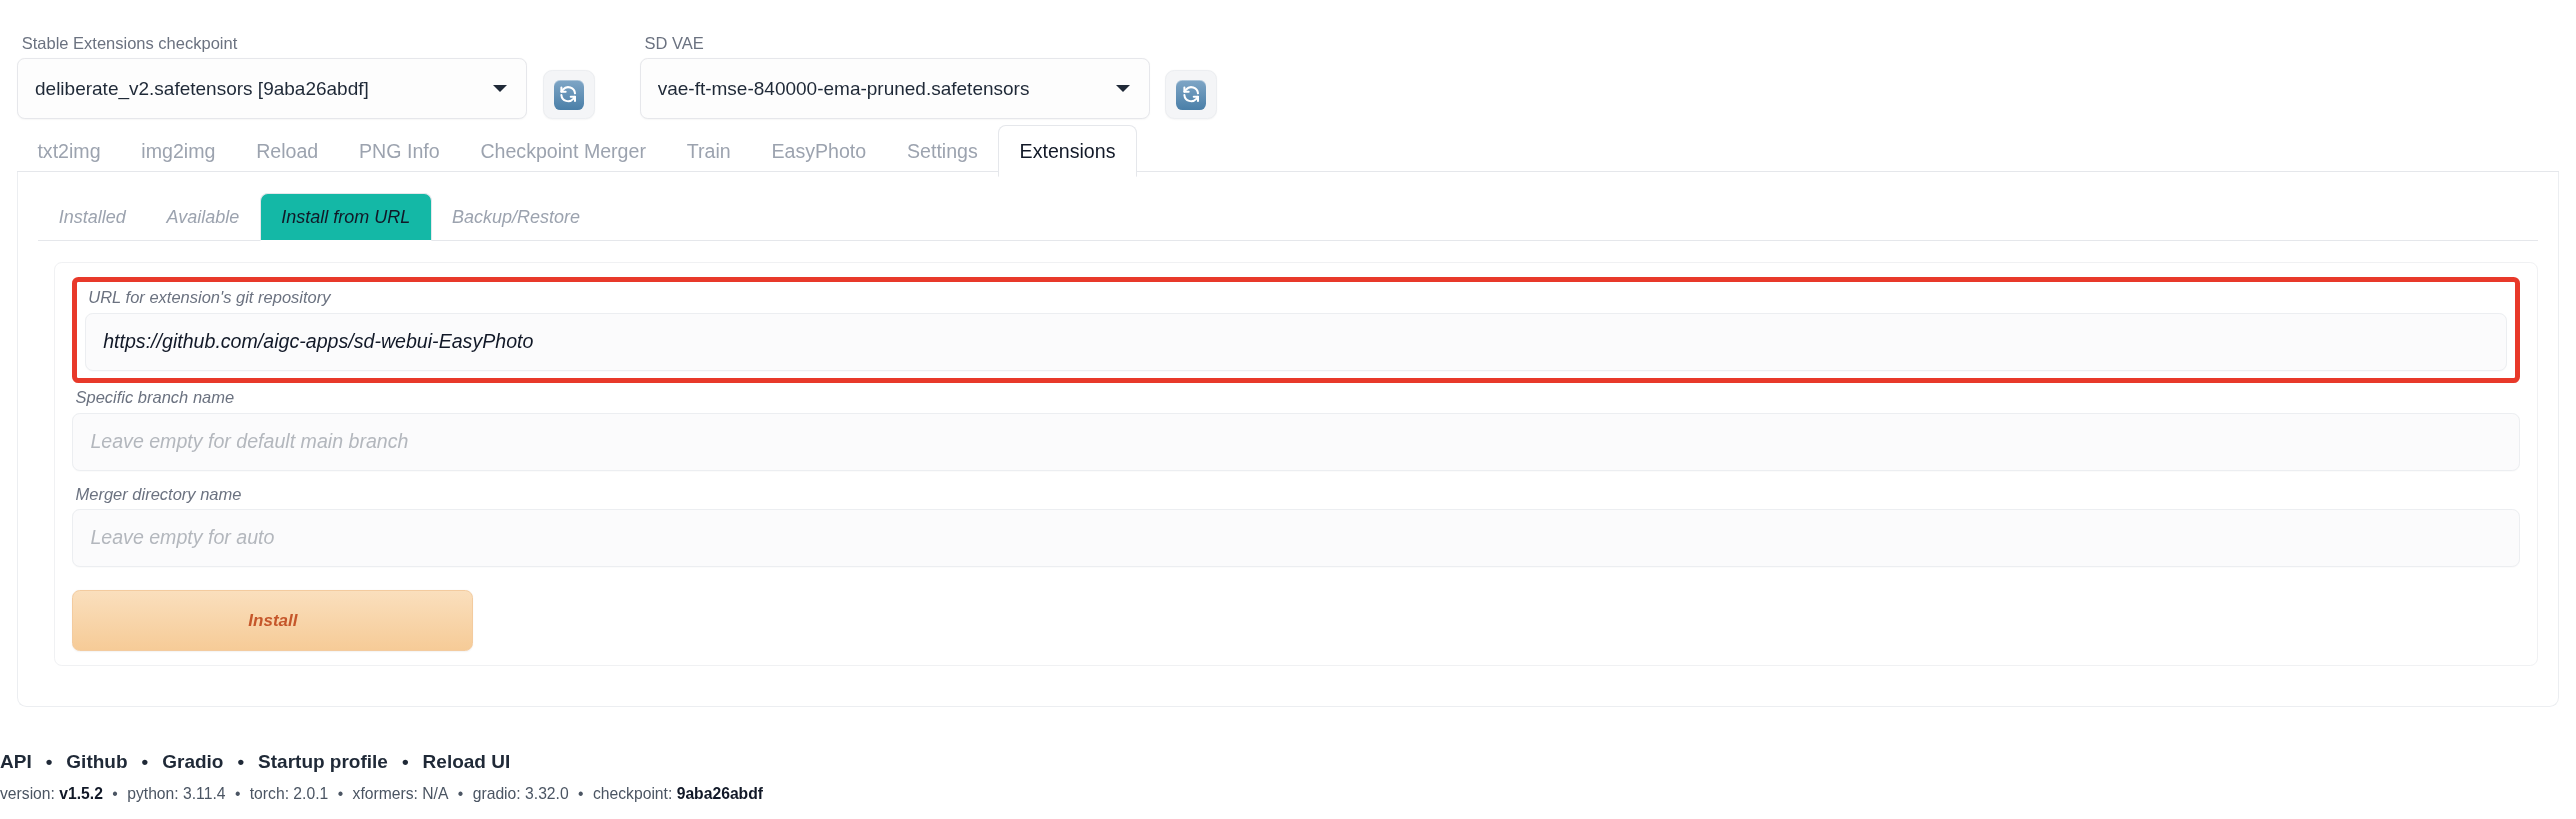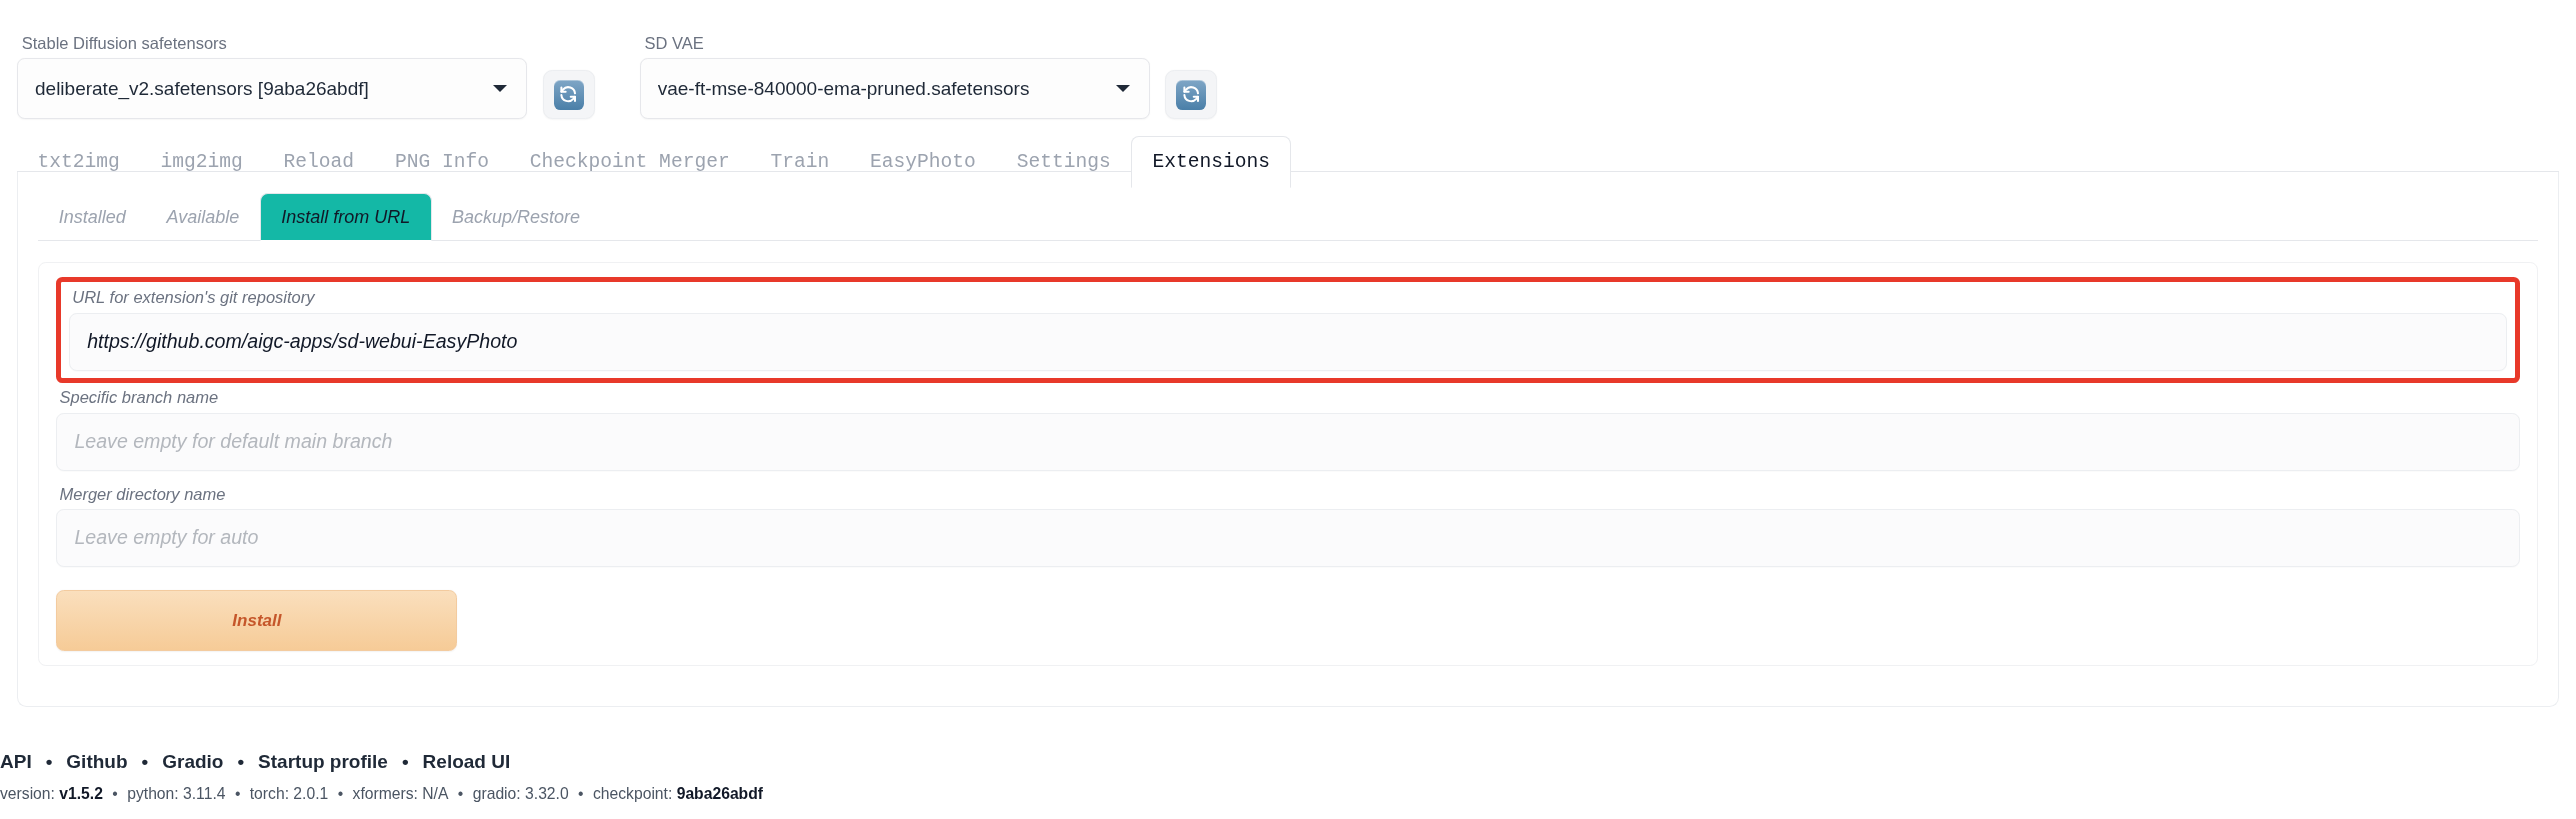--- a/index.html
+++ b/index.html
@@ -89,22 +89,21 @@
     border-bottom: 0.8px solid #e5e7eb;
   }
   .tab {
     padding: 0 20.4px;
     display: flex; align-items: center;
     font-size: 19.6px;
     color: #9ca3af;
     cursor: pointer;
     white-space: nowrap;
     position: relative;
-    top: 17px;
-    font-family: Liberation Mono, monospace;
+    top: 6px;
   }
   .tab.active {
     color: #111827;
     background: #ffffff;
     border: 0.8px solid #e5e7eb;
     border-bottom: 0.8px solid #ffffff;
     border-radius: 7.8px 7.8px 0 0;
     font-weight: 400;
   }
 
@@ -143,20 +142,21 @@
     border: 0.8px solid #e5e7eb;
     border-bottom: 0.8px solid #ffffff;
     border-radius: 7.8px 7.8px 0 0;
   }
 
   
   .formcard {
     border: 0.8px solid #f0f1f3;
     border-radius: 7.8px;
     padding: 14px 17px 14px 17px;
+    margin-left: 16px;
   }
   .form-label {
     font-size: 16.5px;
     color: #6b7280;
     margin: 0 0 5.5px 3.1px;
     line-height: 1.15;
   }
   .textinput {
     height: 58px;
     background: #fbfbfc;
@@ -225,21 +225,21 @@
   }
   .footer-version b { color: #111827; }
   .footer-version .vsep { margin: 0 9.4px; }
 </style>
 </head>
 <body>
 
 <div class="topbar">
 
   <div class="field-group">
-    <div class="field-label">Stable Diffusion safetensors</div>
+    <div class="field-label">Stable Extensions checkpoint</div>
     <div class="dropdown" id="ckpt-dd">
       <span class="val">deliberate_v2.safetensors [9aba26abdf]</span>
       <span class="caret"></span>
     </div>
   </div>
 
   <div class="refresh-btn">
     <span class="refresh-glyph">
       <svg width="20.4" height="20.4" viewBox="0 0 24 24" fill="none" stroke="#ffffff" stroke-width="2.4" stroke-linecap="round" stroke-linejoin="round">
         <path d="M20 11a8 8 0 0 0-14-4.5L4 9"></path>

